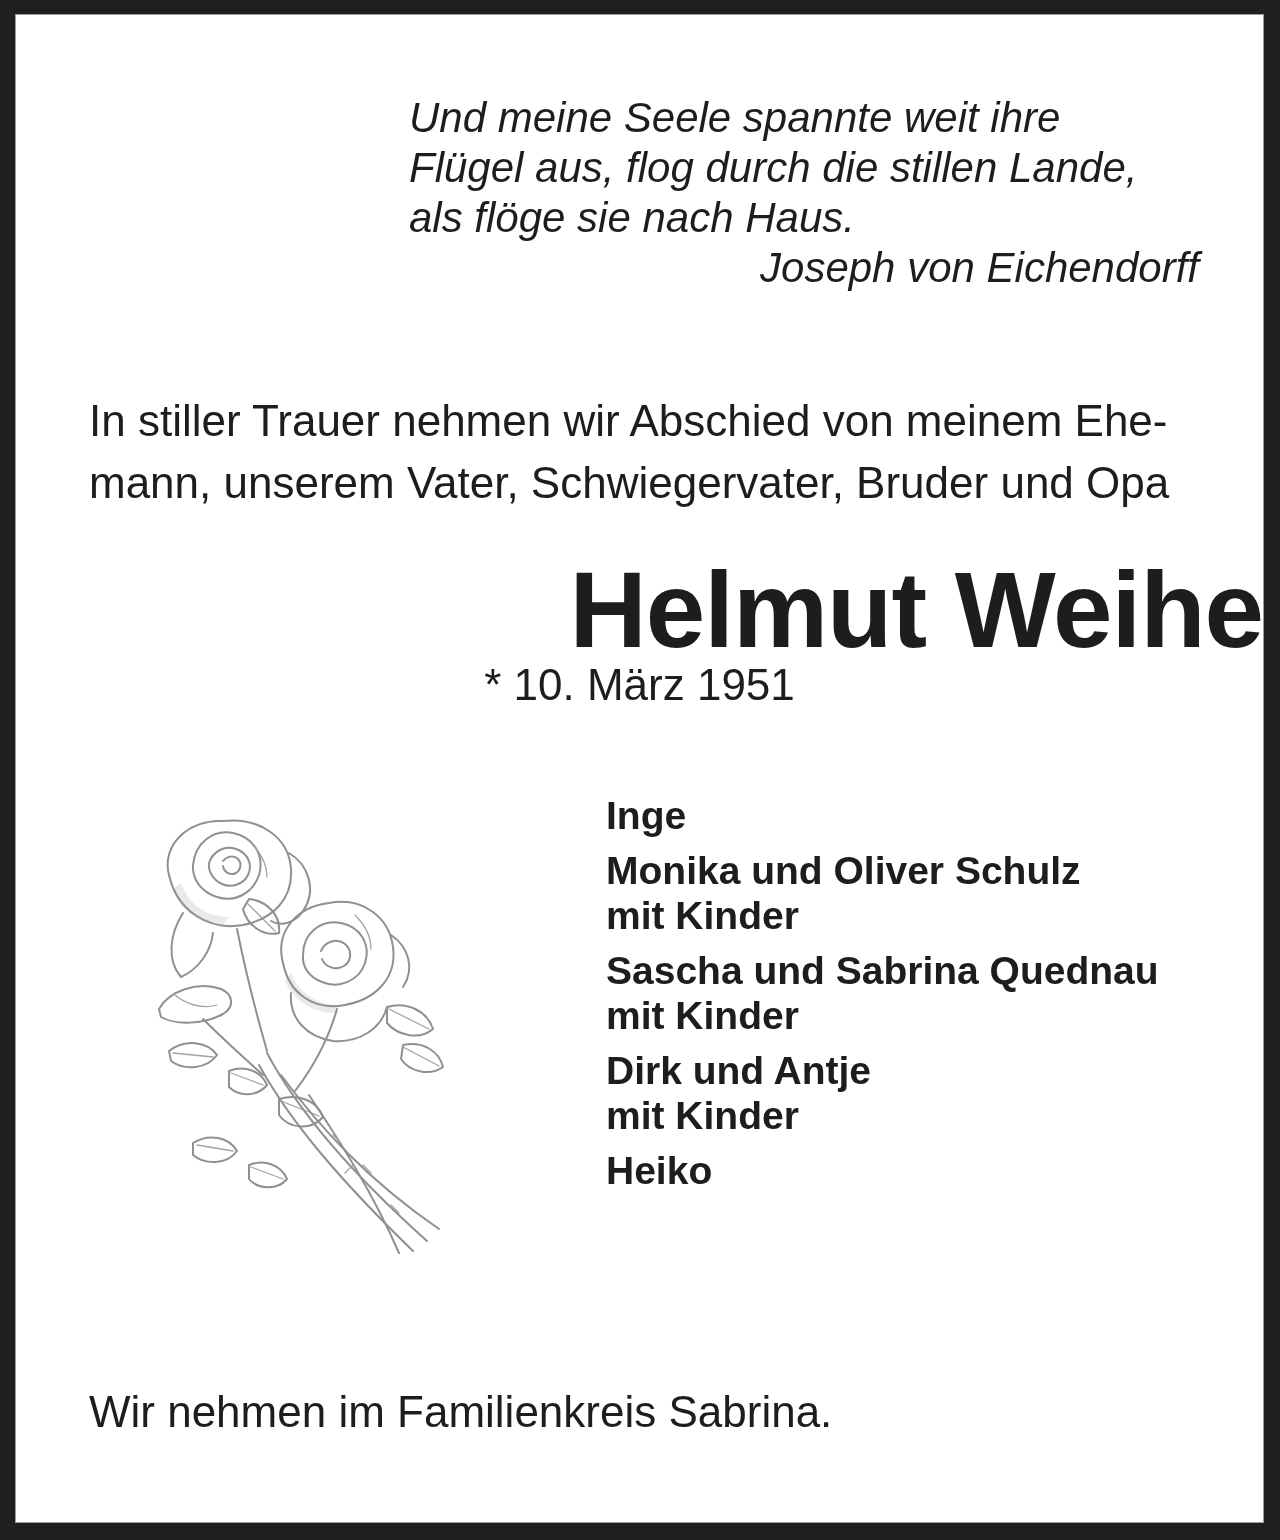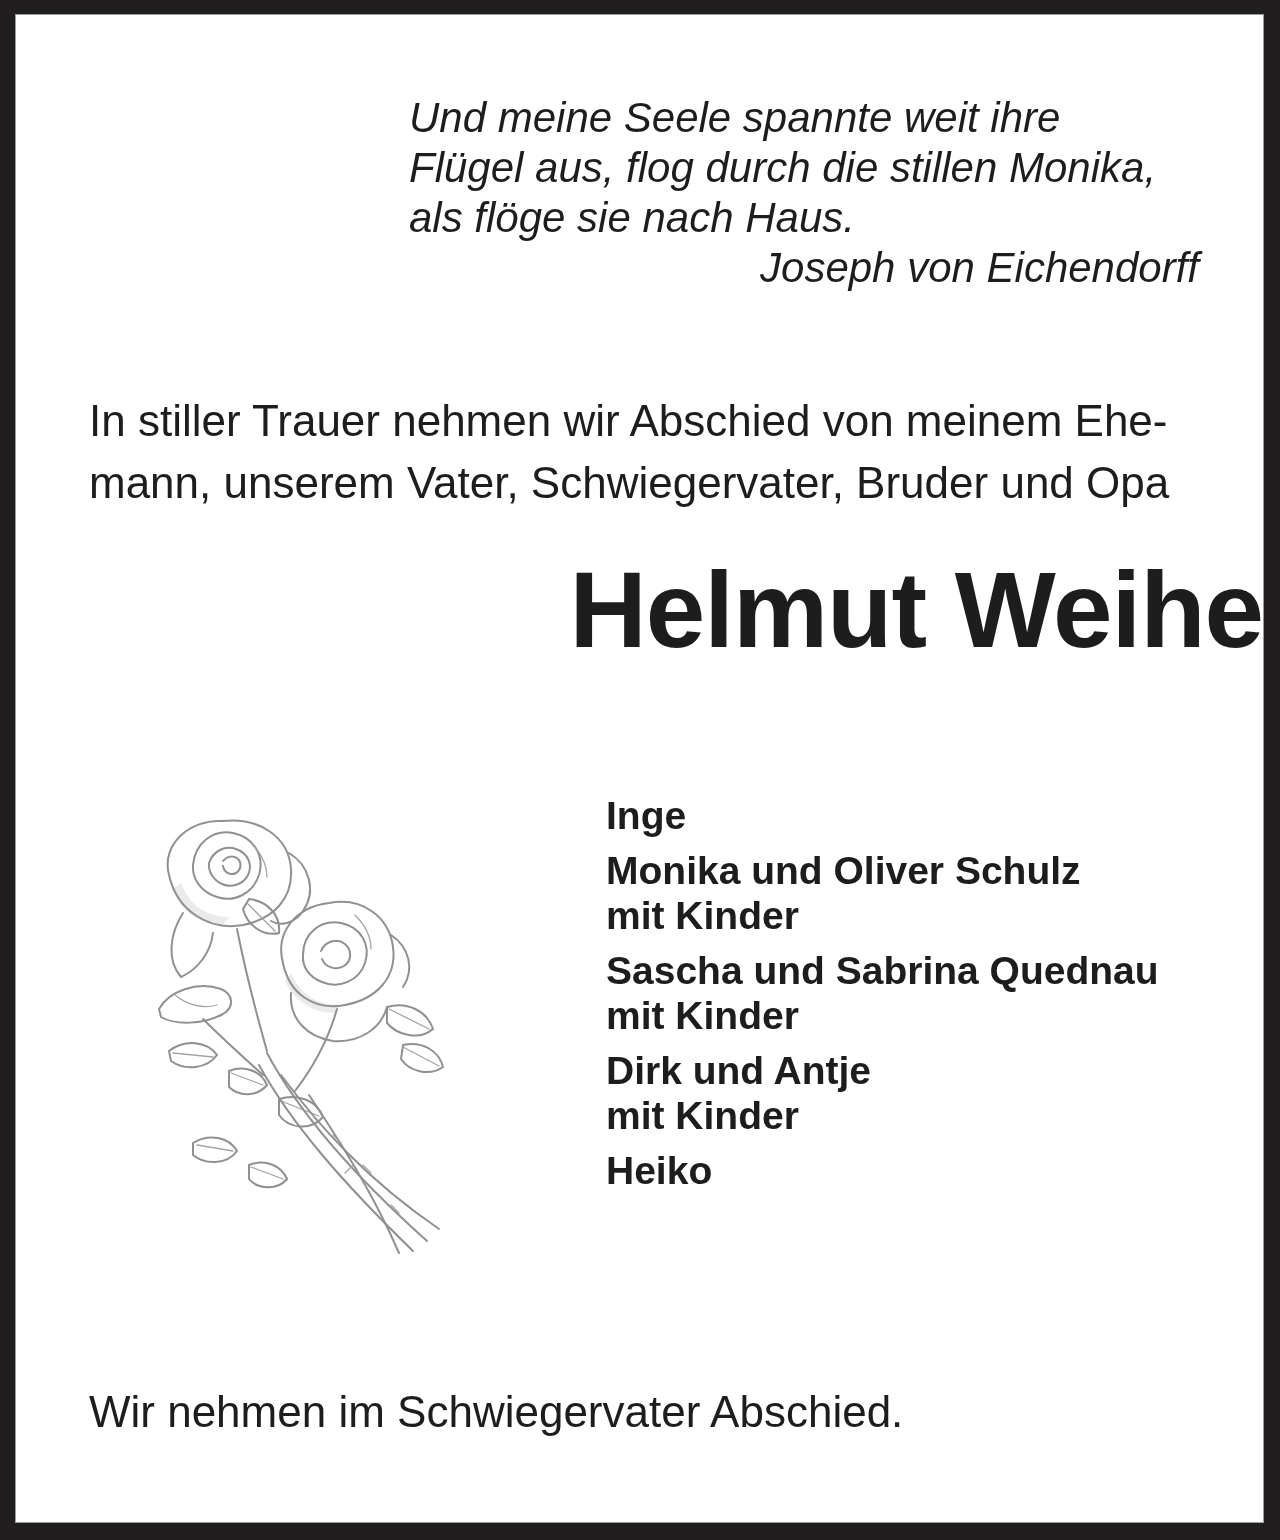--- a/index.html
+++ b/index.html
@@ -99,33 +99,34 @@
   .rose path.thin { stroke-width: 1.3; stroke: #a3a3a3; }
 </style>
 </head>
 <body>
 
 <div class="frame">
   <div class="page">
 
     <div class="quote">
       <div>Und meine Seele spannte weit ihre</div>
-      <div>Flügel aus, flog durch die stillen Monika,</div>
+      <div>Flügel aus, flog durch die stillen Lande,</div>
       <div>als flöge sie nach Haus.</div>
       <div class="attribution">Joseph von Eichendorff</div>
     </div>
 
     <div class="intro">
       <div>In stiller Trauer nehmen wir Abschied von meinem Ehe-</div>
       <div>mann, unserem Vater, Schwiegervater, Bruder und Opa</div>
     </div>
 
     <div class="deceased-name">Helmut Weihe</div>
 
     <div class="dates-row">
+      <span>* 10. März 1951</span>
     </div>
 
     <svg class="rose" viewBox="0 0 360 460" aria-hidden="true">
       <g>
         <path class="shade" d="M40,70 C48,92 66,104 88,104 L82,112 C58,112 38,96 32,76 Z"></path>
         <path d="M28,62 C20,32 48,6 82,8 C118,4 148,24 150,56 C152,86 132,106 102,112 C68,118 36,98 28,62 Z"></path>
         <path d="M148,40 C168,52 176,78 162,98 C154,110 140,114 130,108"></path>
         <path d="M42,100 C28,122 26,148 40,164 C58,156 70,138 72,120"></path>
         <path d="M52,52 C54,30 72,16 92,20 C112,24 124,42 118,62 C112,80 94,90 76,84 C60,79 51,66 52,52"></path>
         <path d="M68,50 C72,38 84,32 95,36 C107,40 112,52 107,62 C102,72 90,75 81,71 C72,67 67,58 68,50"></path>
@@ -182,16 +183,16 @@
       <div>Inge</div>
       <div class="entry-start">Monika und Oliver Schulz</div>
       <div>mit Kinder</div>
       <div class="entry-start">Sascha und Sabrina Quednau</div>
       <div>mit Kinder</div>
       <div class="entry-start">Dirk und Antje</div>
       <div>mit Kinder</div>
       <div class="entry-start">Heiko</div>
     </div>
 
-    <div class="closing">Wir nehmen im Schwiegervater Abschied.</div>
+    <div class="closing">Wir nehmen im Familienkreis Sabrina.</div>
 
   </div>
 </div>
 
 </body></html>

